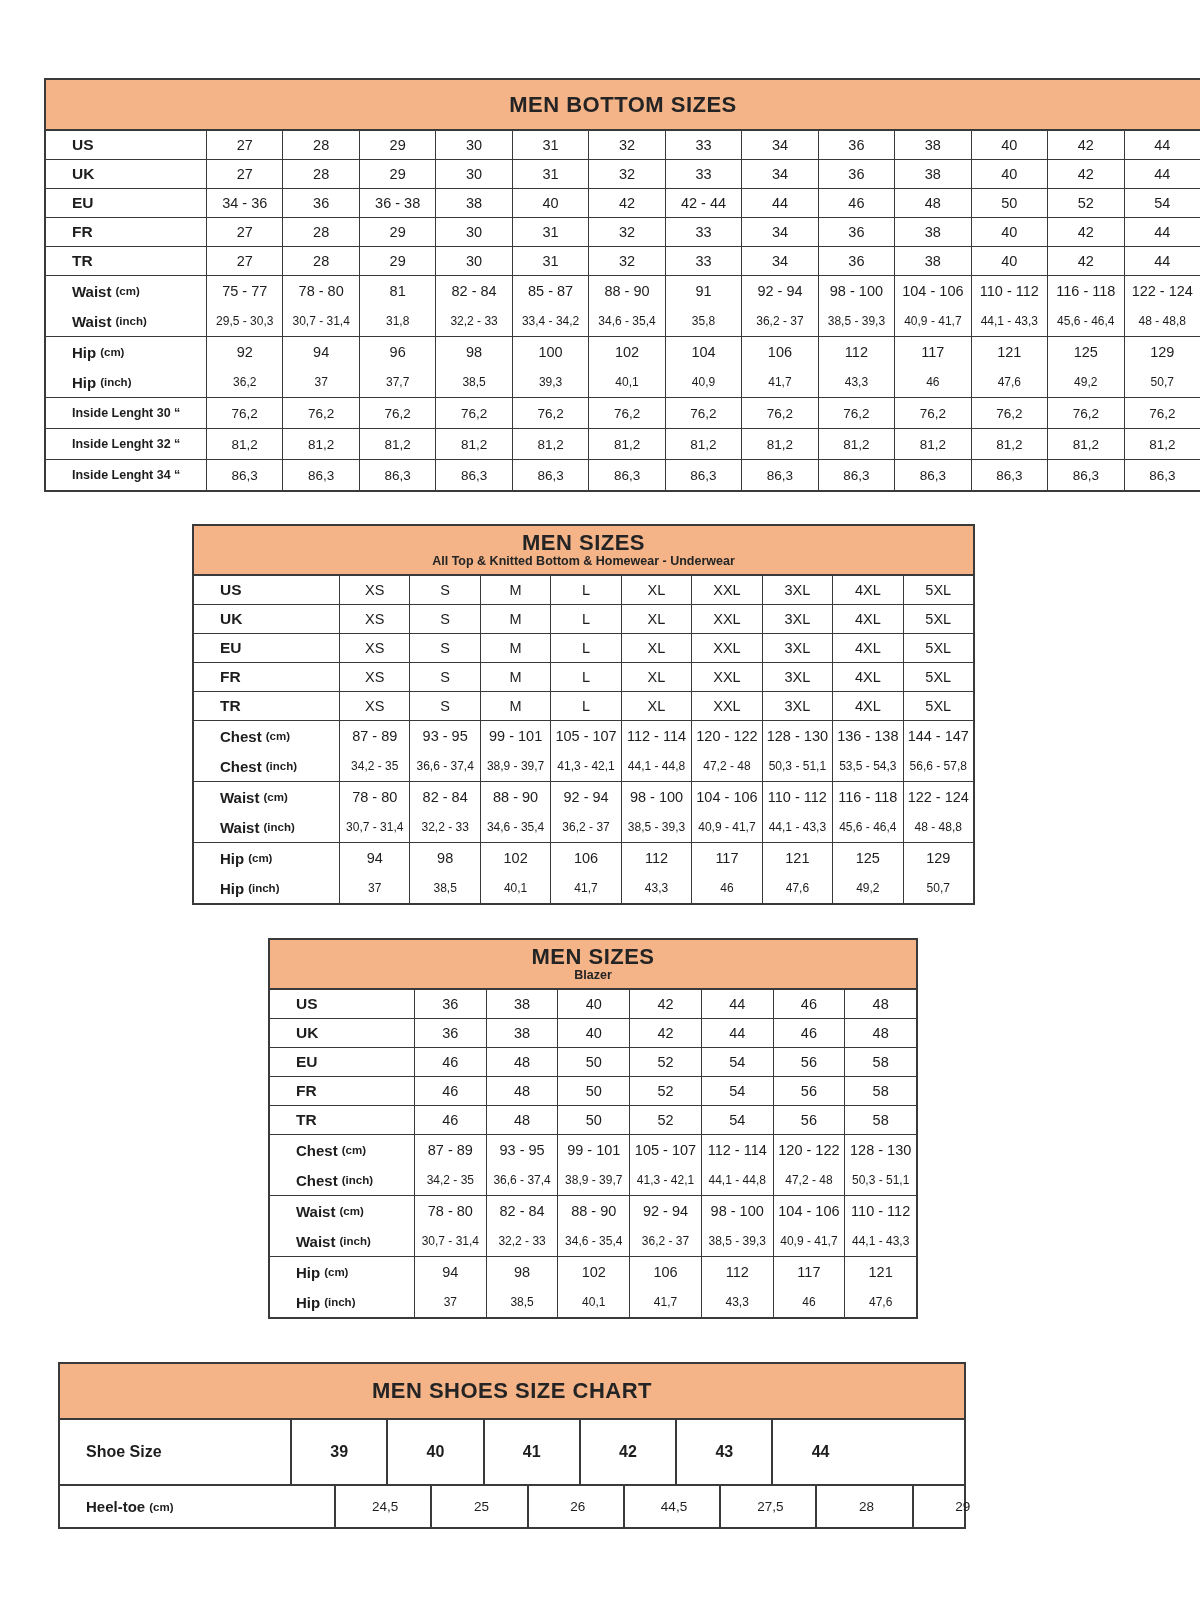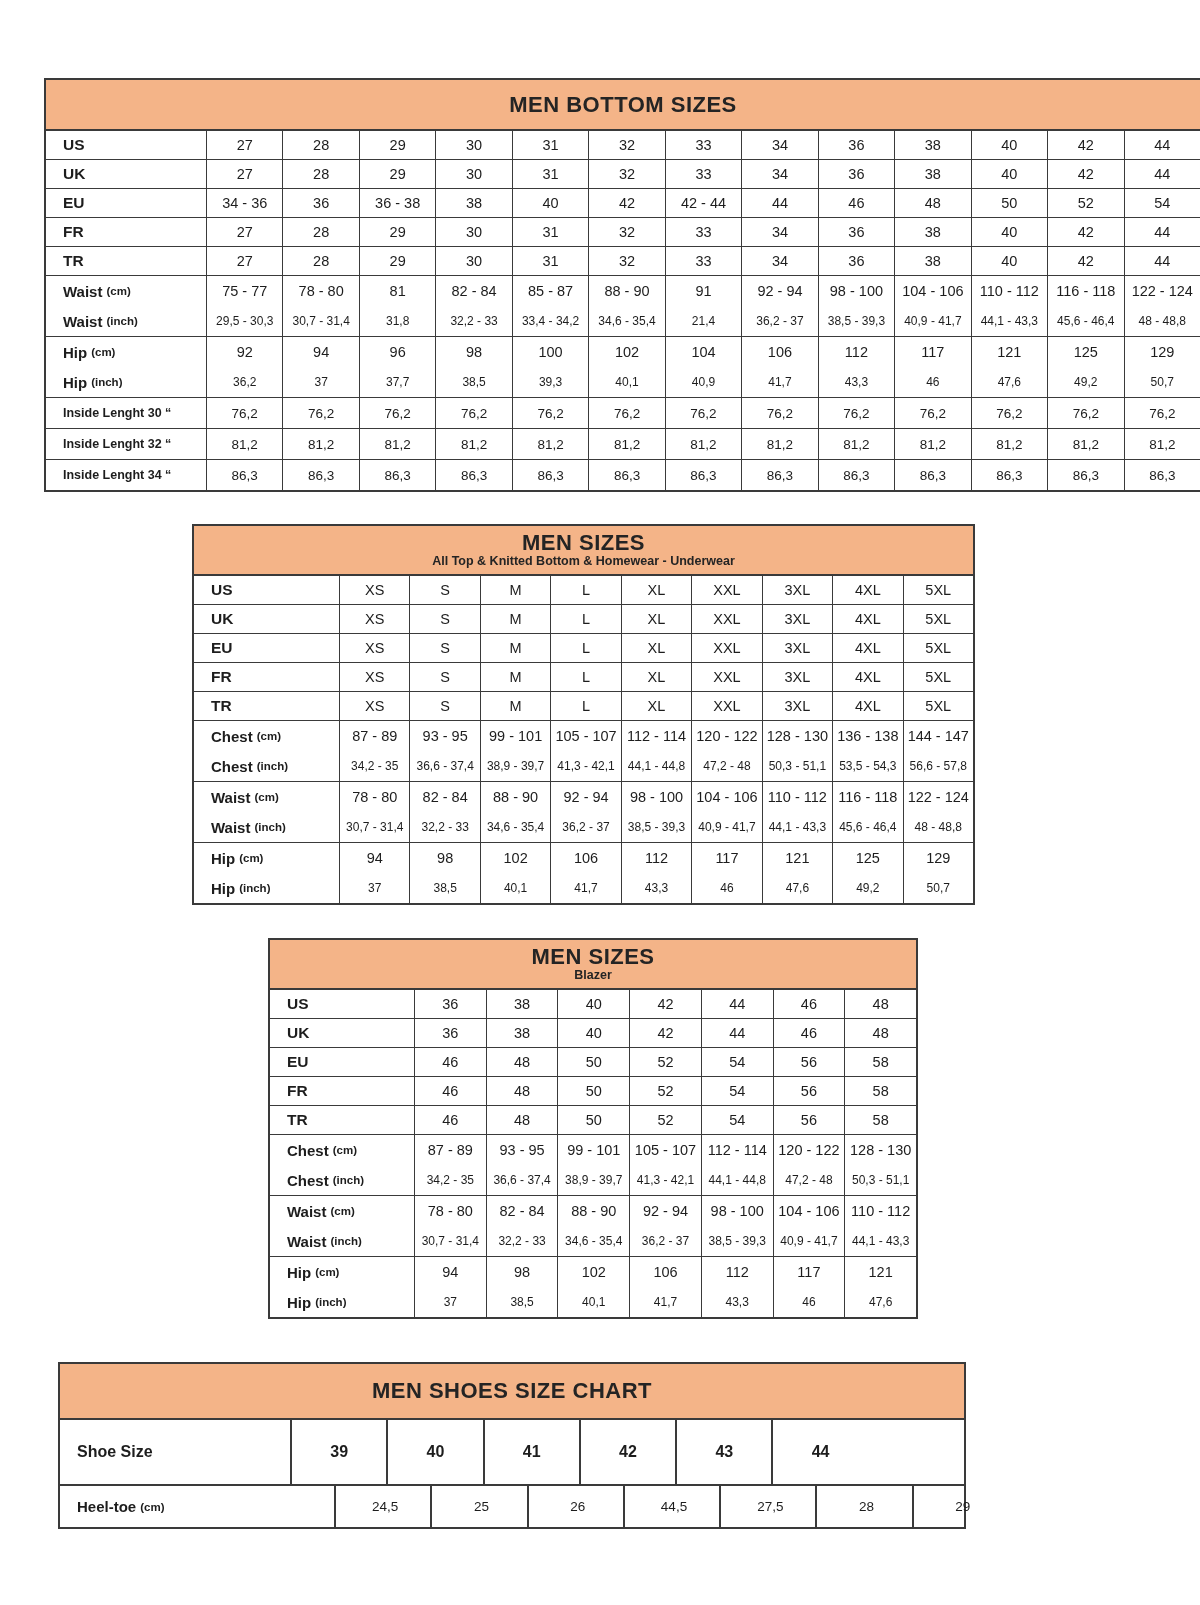--- a/index.html
+++ b/index.html
@@ -31,21 +31,21 @@
   .tbl-subtitle:empty{display:none;}
 
   .group + .group{border-top:1px solid var(--line);}
   #t4 .group + .group{border-top:2px solid var(--line);}
 
   .row{display:grid;align-items:stretch;}
   .cell{display:flex;align-items:center;min-width:0;}
   .cell + .cell{border-left:1px solid var(--line);}
   #t4 .cell + .cell{border-left:2px solid var(--line);}
 
-  .lbl{font-weight:700;font-size:15px;padding-left:17px;white-space:nowrap;}
+  .lbl{font-weight:700;font-size:15px;padding-left:26px;white-space:nowrap;}
   .unit{font-weight:700;font-size:11.5px;margin-left:4px;}
   .val{justify-content:center;text-align:center;font-size:14.5px;white-space:nowrap;}
 
   .r-size{height:28px;}
   .r-size .lbl{font-size:15.5px;}
   .r-cm{height:30px;}
   .r-inch{height:30px;}
   .r-inch .val{font-size:12px;}
   .r-inside{height:30px;}
   .r-inside .lbl{font-size:12.5px;}
@@ -192,21 +192,21 @@
             <div class="cell lbl">
               <span>Waist</span>
               <span class="unit">(inch)</span>
             </div>
             <div class="cell val">29,5 - 30,3</div>
             <div class="cell val">30,7 - 31,4</div>
             <div class="cell val">31,8</div>
             <div class="cell val">32,2 - 33</div>
             <div class="cell val">33,4 - 34,2</div>
             <div class="cell val">34,6 - 35,4</div>
-            <div class="cell val">21,4</div>
+            <div class="cell val">35,8</div>
             <div class="cell val">36,2 - 37</div>
             <div class="cell val">38,5 - 39,3</div>
             <div class="cell val">40,9 - 41,7</div>
             <div class="cell val">44,1 - 43,3</div>
             <div class="cell val">45,6 - 46,4</div>
             <div class="cell val">48 - 48,8</div>
           </div>
         </div>
         <div class="group">
           <div class="row r-cm" style="grid-template-columns: 160px repeat(13, 1fr);">

